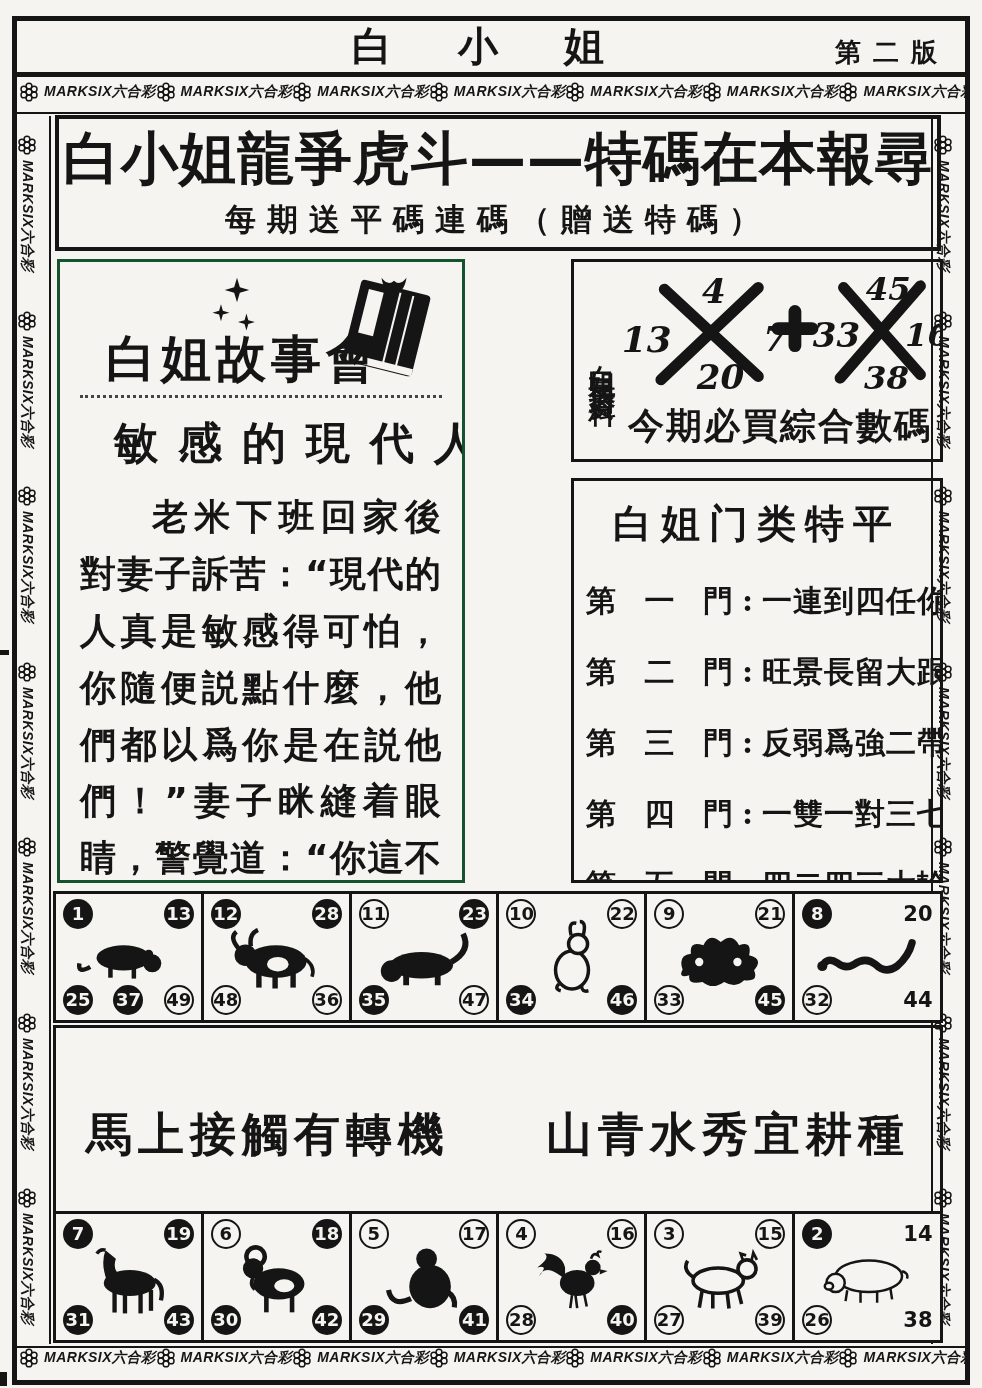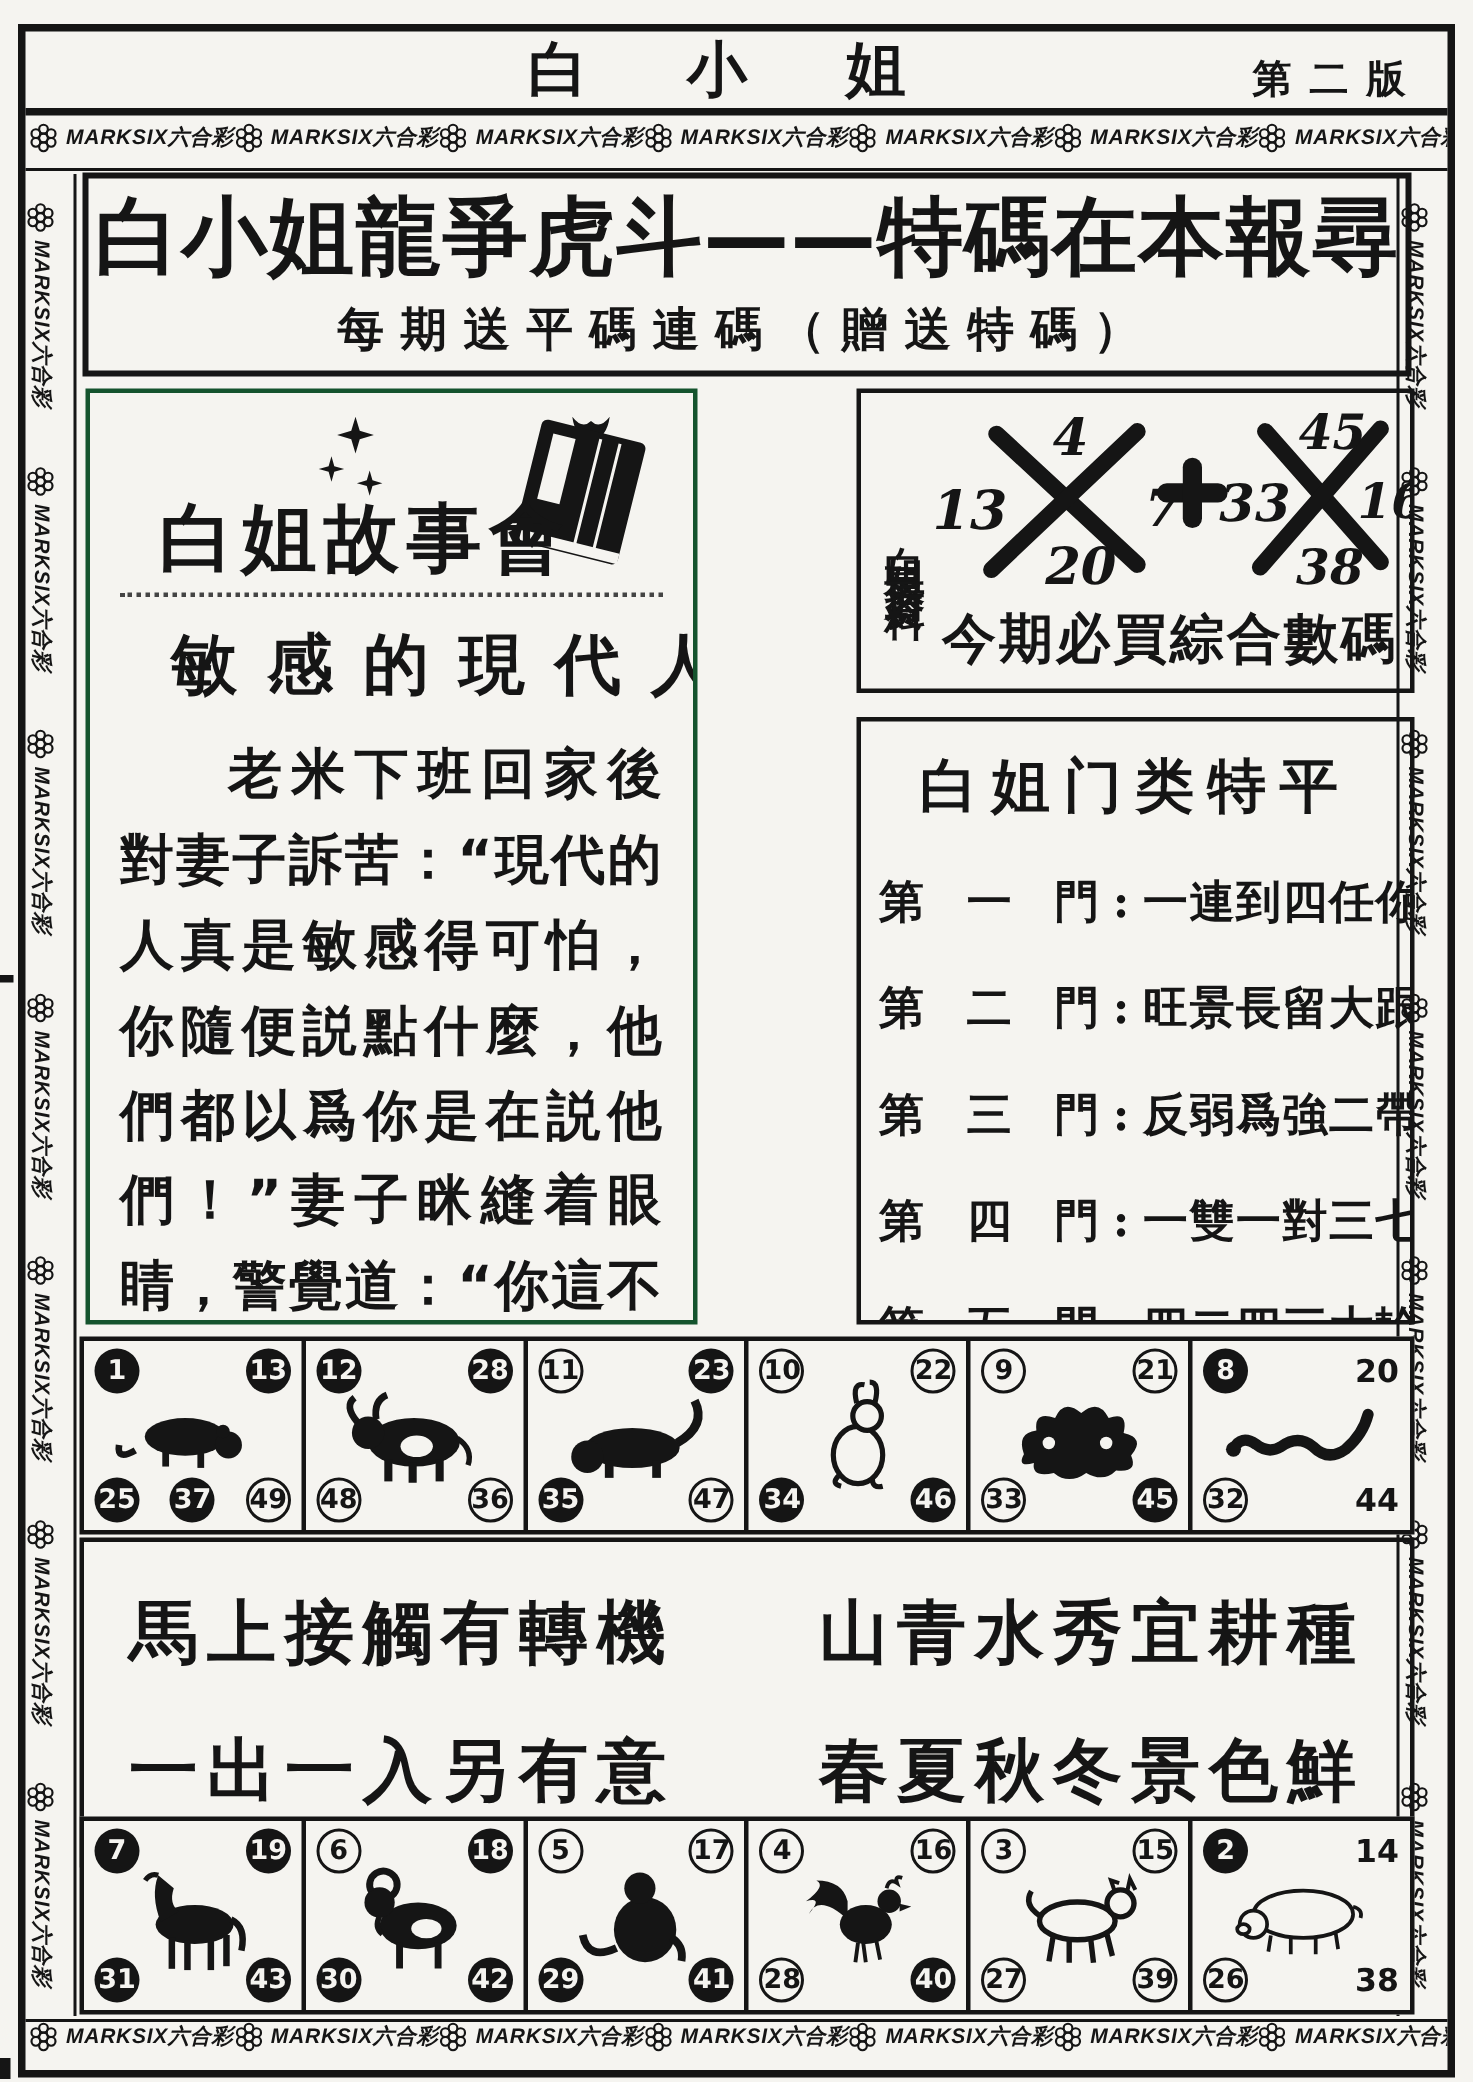--- a/index.html
+++ b/index.html
@@ -693,24 +693,20 @@
             <circle cx="10" cy="46" r="6" fill="#151515"></circle>
           </svg>
       </div>
     </section>
 
     <section class="verse-box">
       <div class="verse-line">
         <span class="verse-phrase">馬上接觸有轉機</span>
         <span class="verse-phrase">山青水秀宜耕種</span>
       </div>
-      <div class="verse-line">
-        <span class="verse-phrase">一出一入另有意</span>
-        <span class="verse-phrase">春夏秋冬景色鮮</span>
-      </div>
     </section>
 
     <section class="zodiac-row zodiac-bottom">
       <div class="zcell">
         <span class="num d tl">7</span>
         <span class="num d tr">19</span>
         <span class="num d bl">31</span>
         <span class="num d br">43</span>
         <svg class="animal" viewBox="0 0 120 90">
             <ellipse cx="62" cy="52" rx="30" ry="15" fill="#151515"></ellipse>

